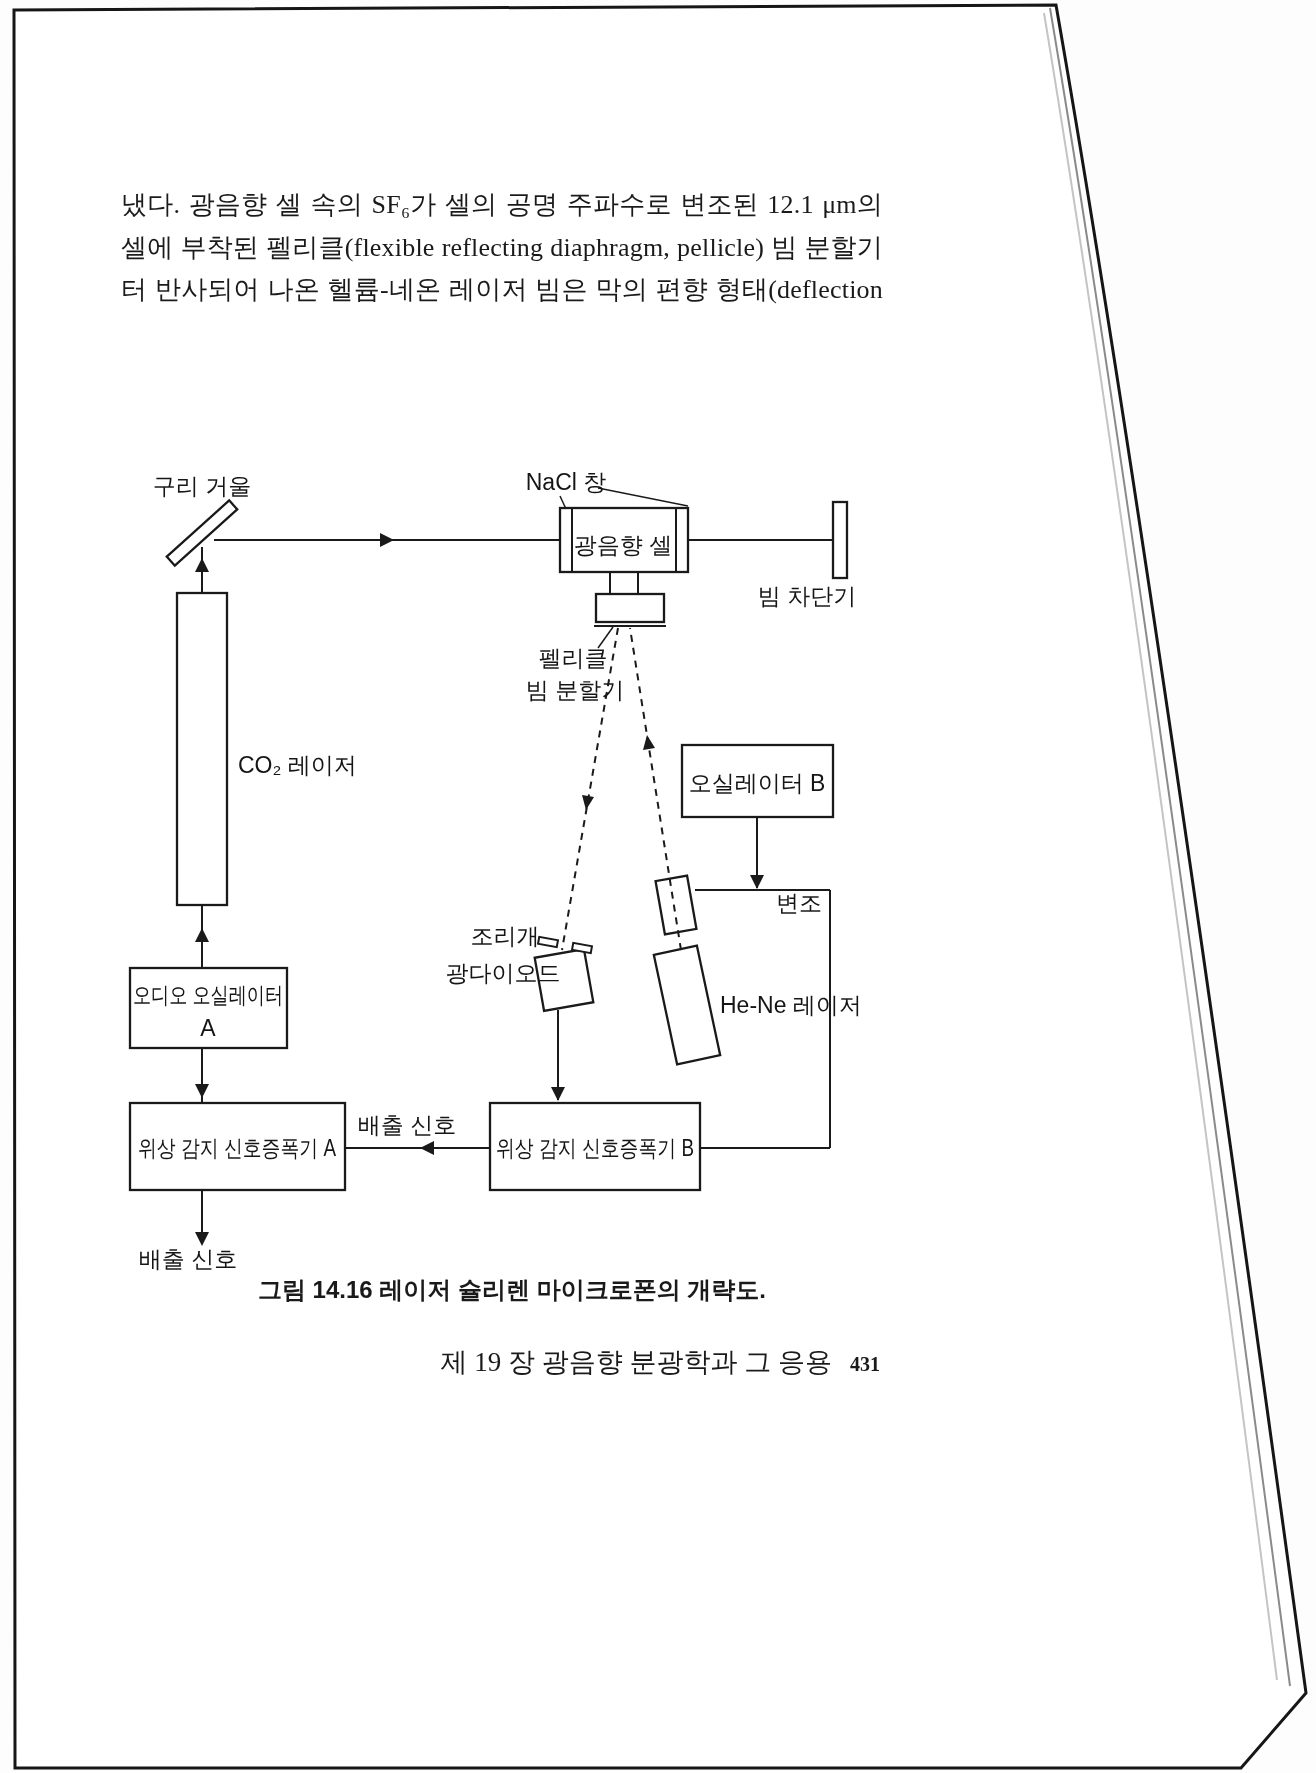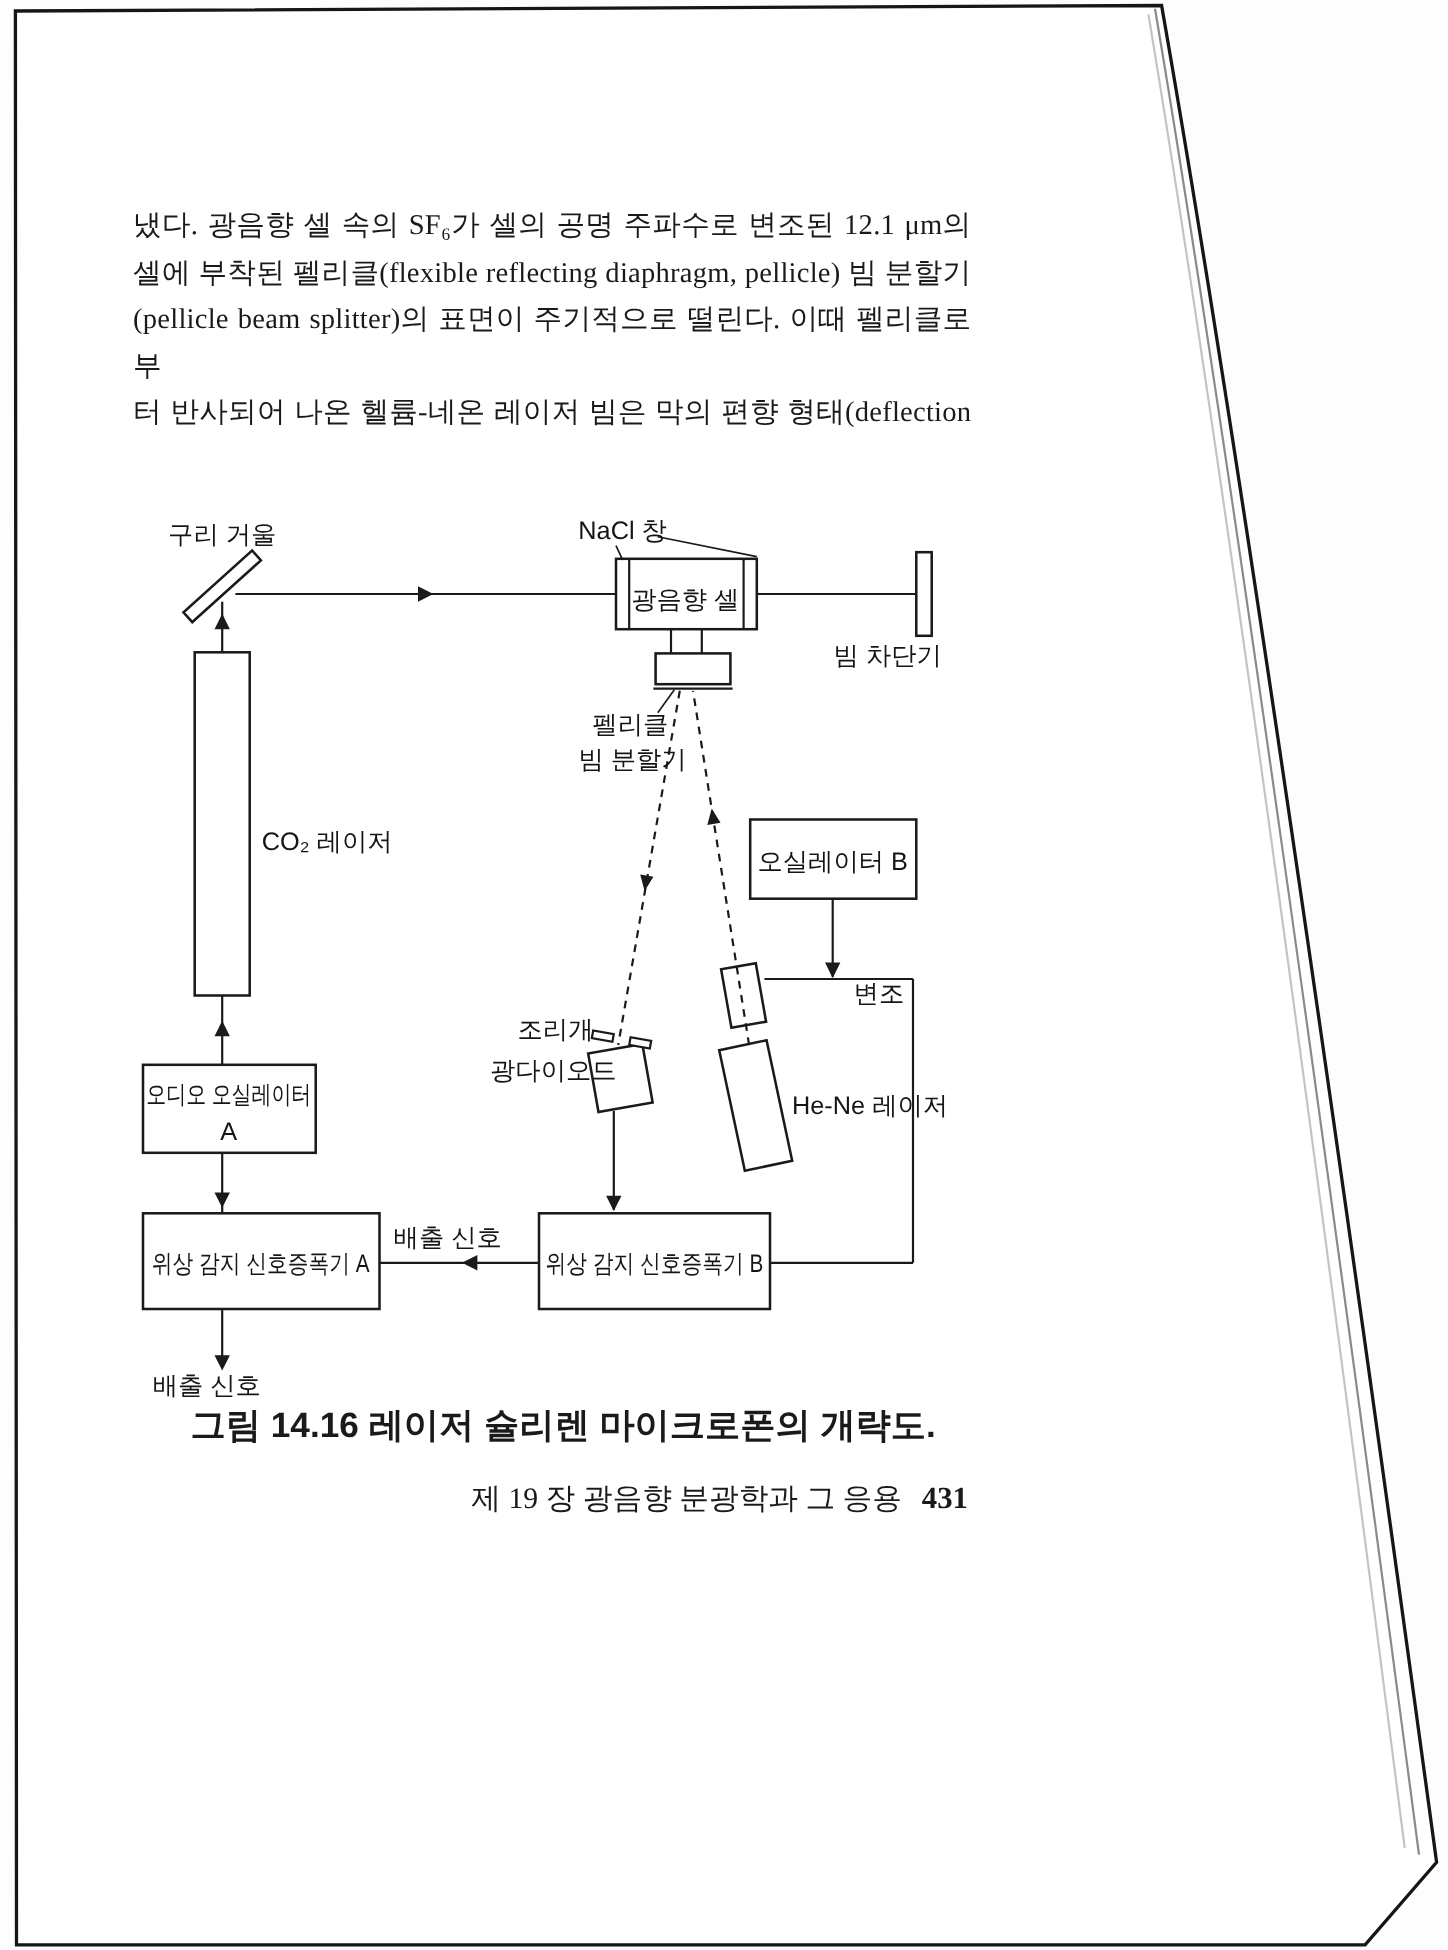--- a/index.html
+++ b/index.html
@@ -2,43 +2,42 @@
 <html><head>
 <meta charset="utf-8">
 <style>
   html,body{margin:0;padding:0;}
   body{width:1316px;height:1773px;position:relative;background:#fdfdfd;
        font-family:"Liberation Serif","DejaVu Serif",serif;color:#1a1a1a;overflow:hidden;}
   .layer{position:absolute;left:0;top:0;}
   .body-text{position:absolute;left:121px;top:184px;width:762px;font-size:26px;line-height:42.5px;letter-spacing:.2px;}
   .body-text .bline{text-align:justify;text-align-last:justify;}
   .caption{position:absolute;left:122px;top:1274px;width:780px;text-align:center;
-           font-family:"Liberation Sans","DejaVu Sans",sans-serif;font-weight:bold;font-size:32px;}
+           font-family:"Liberation Sans","DejaVu Sans",sans-serif;font-weight:bold;font-size:24px;}
   .footer{position:absolute;left:0;top:1344px;width:880px;text-align:right;font-size:27px;}
-  .footer .pagenum{font-weight:bold;font-size:28px;margin-left:18px;}
+  .footer .pagenum{font-weight:bold;font-size:20px;margin-left:18px;}
   svg text{font-family:"Liberation Sans","DejaVu Sans",sans-serif;fill:#151515;font-size:23px;}
   .shape{fill:#ffffff;stroke:#1a1a1a;stroke-width:2.3px;}
   .dline{stroke:#1a1a1a;stroke-width:2px;fill:none;}
   .thin{stroke-width:1.5px;}
   .dashed{stroke-dasharray:7 6;}
   .ah{fill:#1a1a1a;stroke:none;}
 </style>
 </head>
 <body>
 
 <svg class="layer" width="1316" height="1773" viewBox="0 0 1316 1773">
   <path d="M 14 10 L 1056 5 Q 1148 530 1306 1693 L 1241 1768 L 15 1768 Z" fill="#ffffff" stroke="#161616" stroke-width="3"></path>
   <path d="M 1050 8 Q 1138 530 1290 1686" fill="none" stroke="#8a8a8a" stroke-width="2"></path>
   <path d="M 1044 13 Q 1130 530 1277 1680" fill="none" stroke="#c4c4c4" stroke-width="2"></path>
 </svg>
 
 <div class="body-text">
   <div class="bline">냈다. 광음향 셀 속의 SF₆가 셀의 공명 주파수로 변조된 12.1 μm의</div>
   <div class="bline">셀에 부착된 펠리클(flexible reflecting diaphragm, pellicle) 빔 분할기</div>
-  <div class="bline">(pellicle beam splitter)의 표면이 주기적으로 떨린다. 이때 펠리클로부</div>
   <div class="bline">터 반사되어 나온 헬륨-네온 레이저 빔은 막의 편향 형태(deflection</div>
 </div>
 
 <svg class="layer" width="1316" height="1773" viewBox="0 0 1316 1773">
 
   <g>
     <line class="dline" x1="202" y1="547" x2="202" y2="593"></line>
     <line class="dline" x1="214" y1="540" x2="560" y2="540"></line>
     <line class="dline" x1="688" y1="540" x2="833" y2="540"></line>
   </g>

